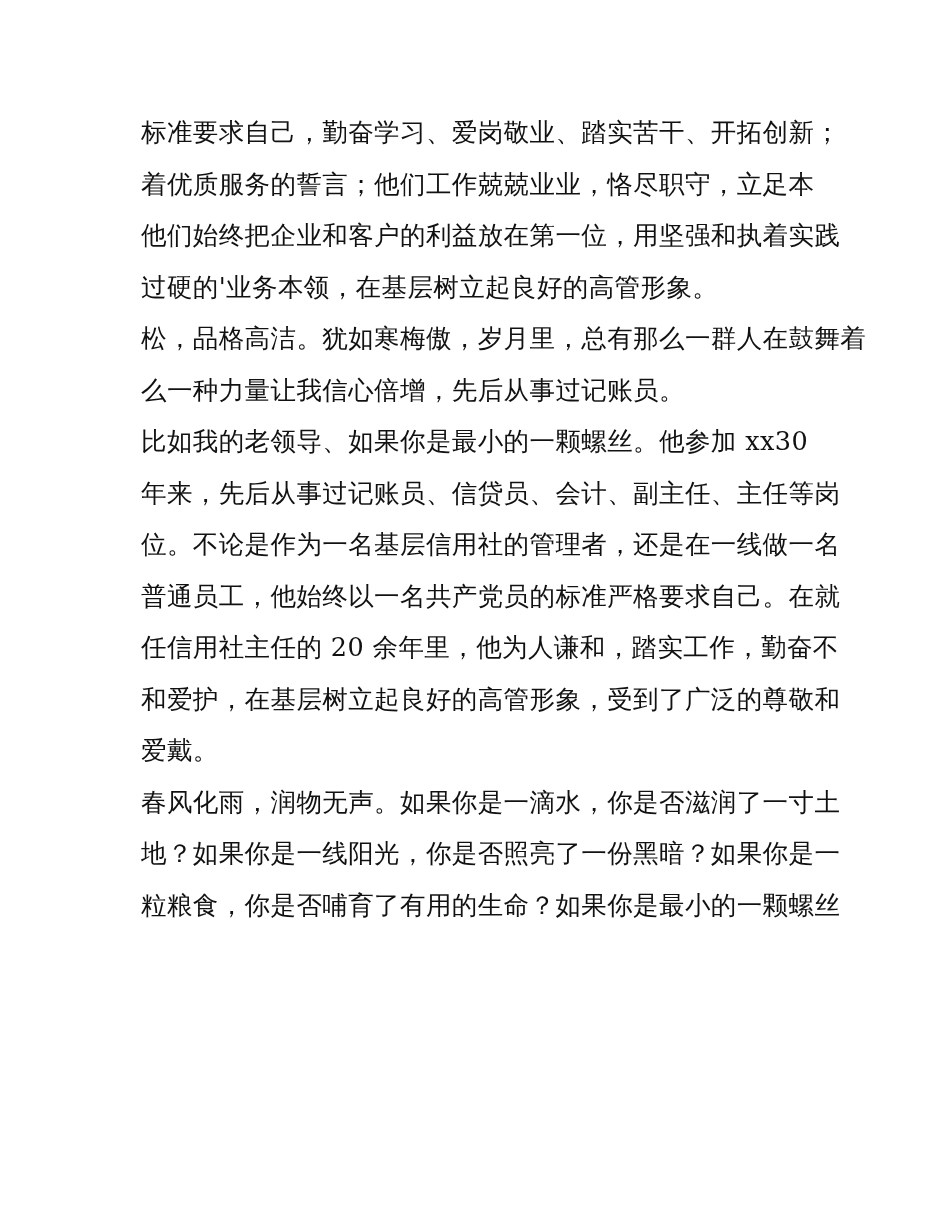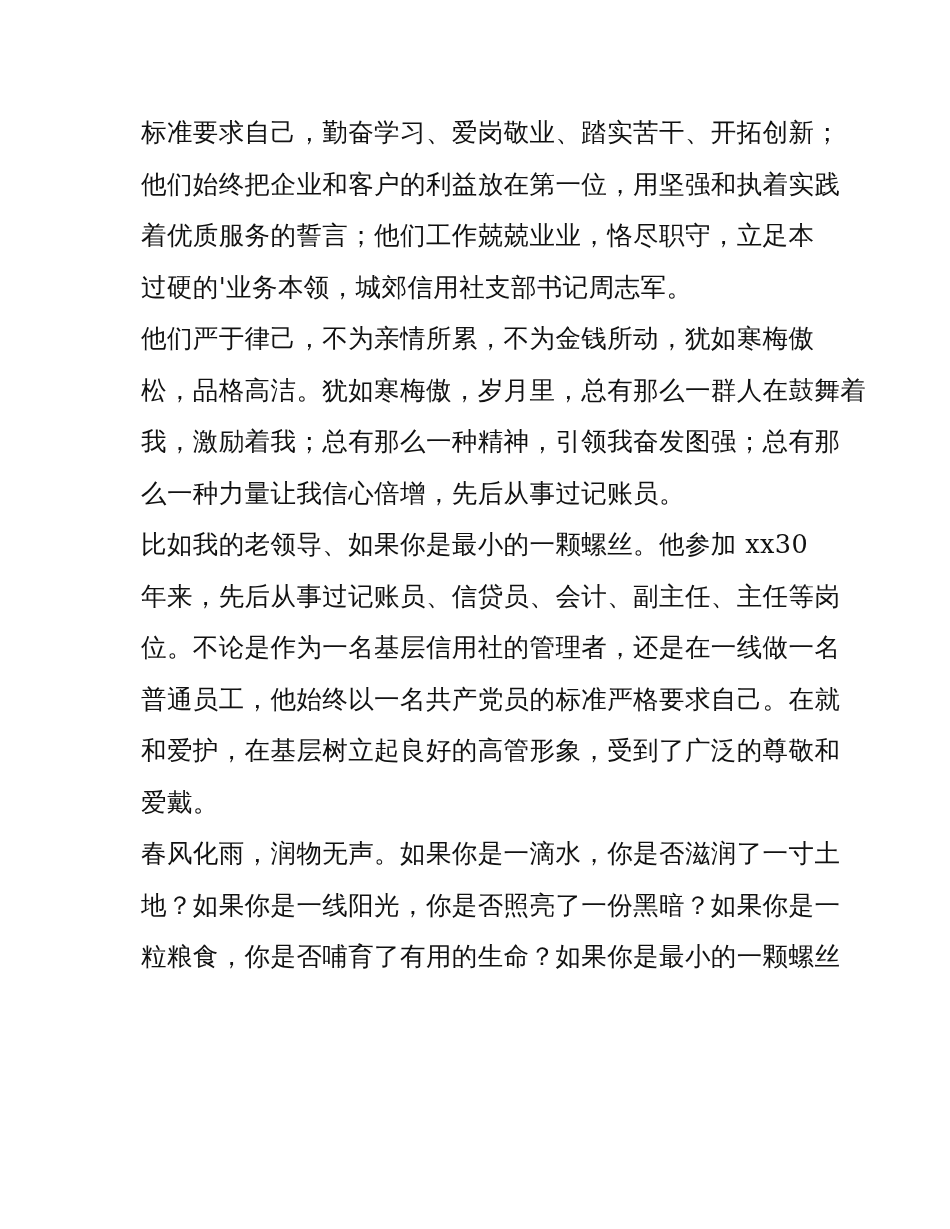--- a/index.html
+++ b/index.html
@@ -38,37 +38,36 @@
     }
   </style>
 </head>
 <body>
 
 <div class="page">
   <div class="content">
 
     <div class="paragraph">
       <div class="line">标准要求自己，勤奋学习、爱岗敬业、踏实苦干、开拓创新；</div>
+      <div class="line">着优质服务的誓言；他们工作兢兢业业，恪尽职守，立足本</div>
       <div class="line">他们始终把企业和客户的利益放在第一位，用坚强和执着实践</div>
-      <div class="line">着优质服务的誓言；他们工作兢兢业业，恪尽职守，立足本</div>
-      <div class="line">过硬的'业务本领，城郊信用社支部书记周志军。</div>
+      <div class="line">过硬的'业务本领，在基层树立起良好的高管形象。</div>
     </div>
 
     <div class="paragraph">
-      <div class="line">他们严于律己，不为亲情所累，不为金钱所动，犹如寒梅傲</div>
       <div class="line">松，品格高洁。犹如寒梅傲，岁月里，总有那么一群人在鼓舞着</div>
-      <div class="line">我，激励着我；总有那么一种精神，引领我奋发图强；总有那</div>
       <div class="line">么一种力量让我信心倍增，先后从事过记账员。</div>
     </div>
 
     <div class="paragraph">
       <div class="line">比如我的老领导、如果你是最小的一颗螺丝。他参加 xx30</div>
       <div class="line">年来，先后从事过记账员、信贷员、会计、副主任、主任等岗</div>
       <div class="line">位。不论是作为一名基层信用社的管理者，还是在一线做一名</div>
       <div class="line">普通员工，他始终以一名共产党员的标准严格要求自己。在就</div>
+      <div class="line">任信用社主任的 20 余年里，他为人谦和，踏实工作，勤奋不</div>
       <div class="line">和爱护，在基层树立起良好的高管形象，受到了广泛的尊敬和</div>
       <div class="line">爱戴。</div>
     </div>
 
     <div class="paragraph">
       <div class="line">春风化雨，润物无声。如果你是一滴水，你是否滋润了一寸土</div>
       <div class="line">地？如果你是一线阳光，你是否照亮了一份黑暗？如果你是一</div>
       <div class="line">粒粮食，你是否哺育了有用的生命？如果你是最小的一颗螺丝</div>
     </div>
 

